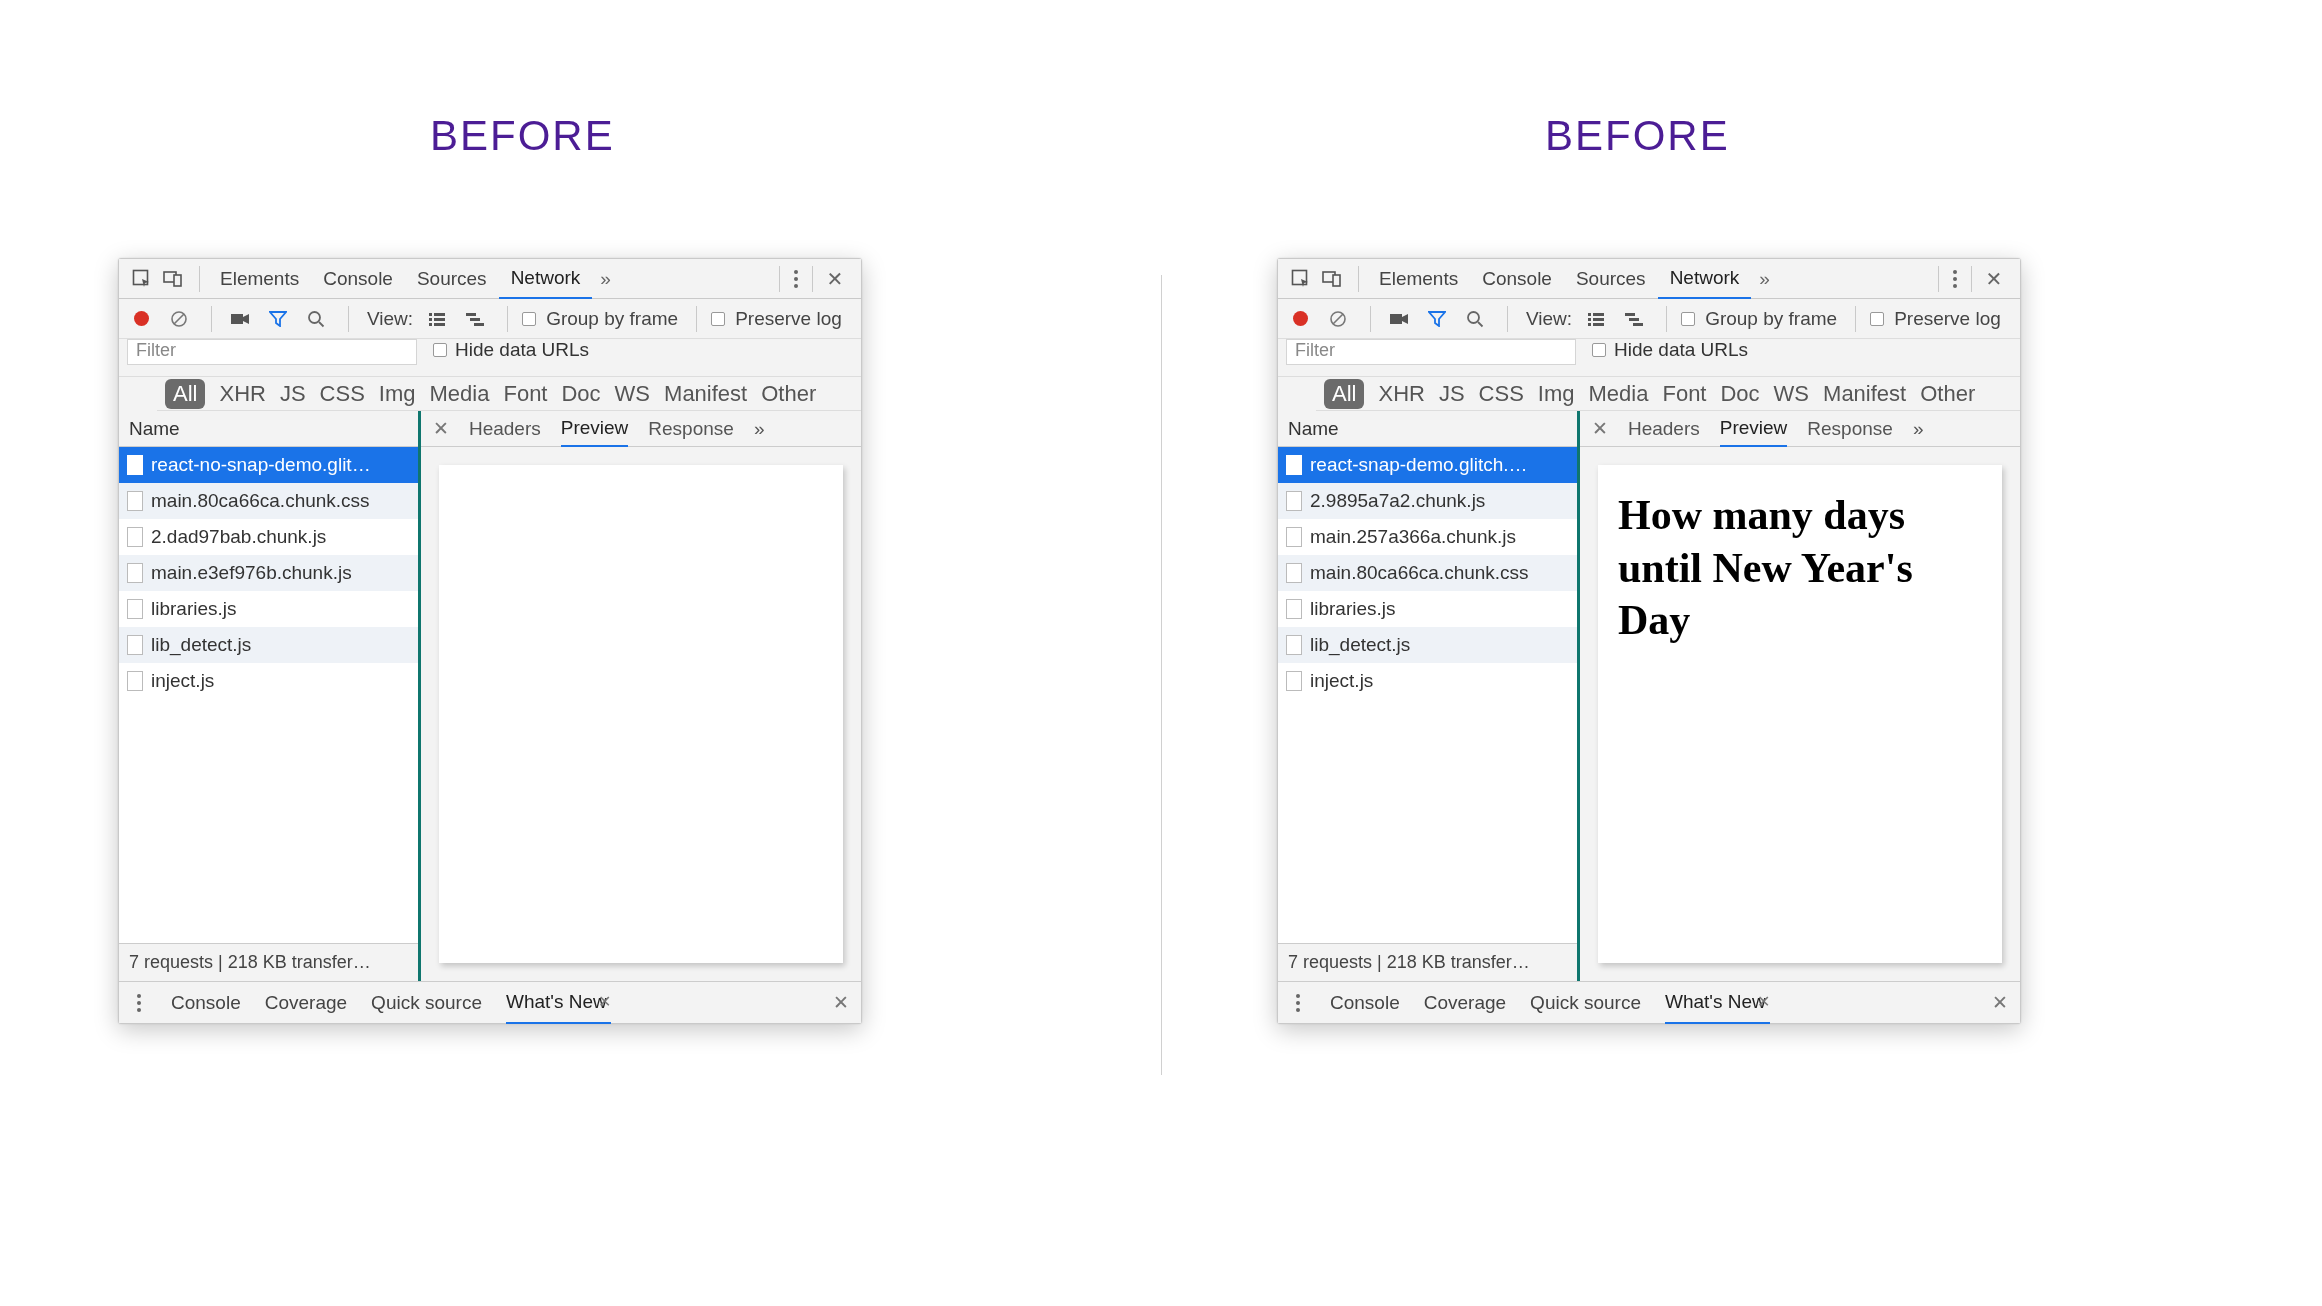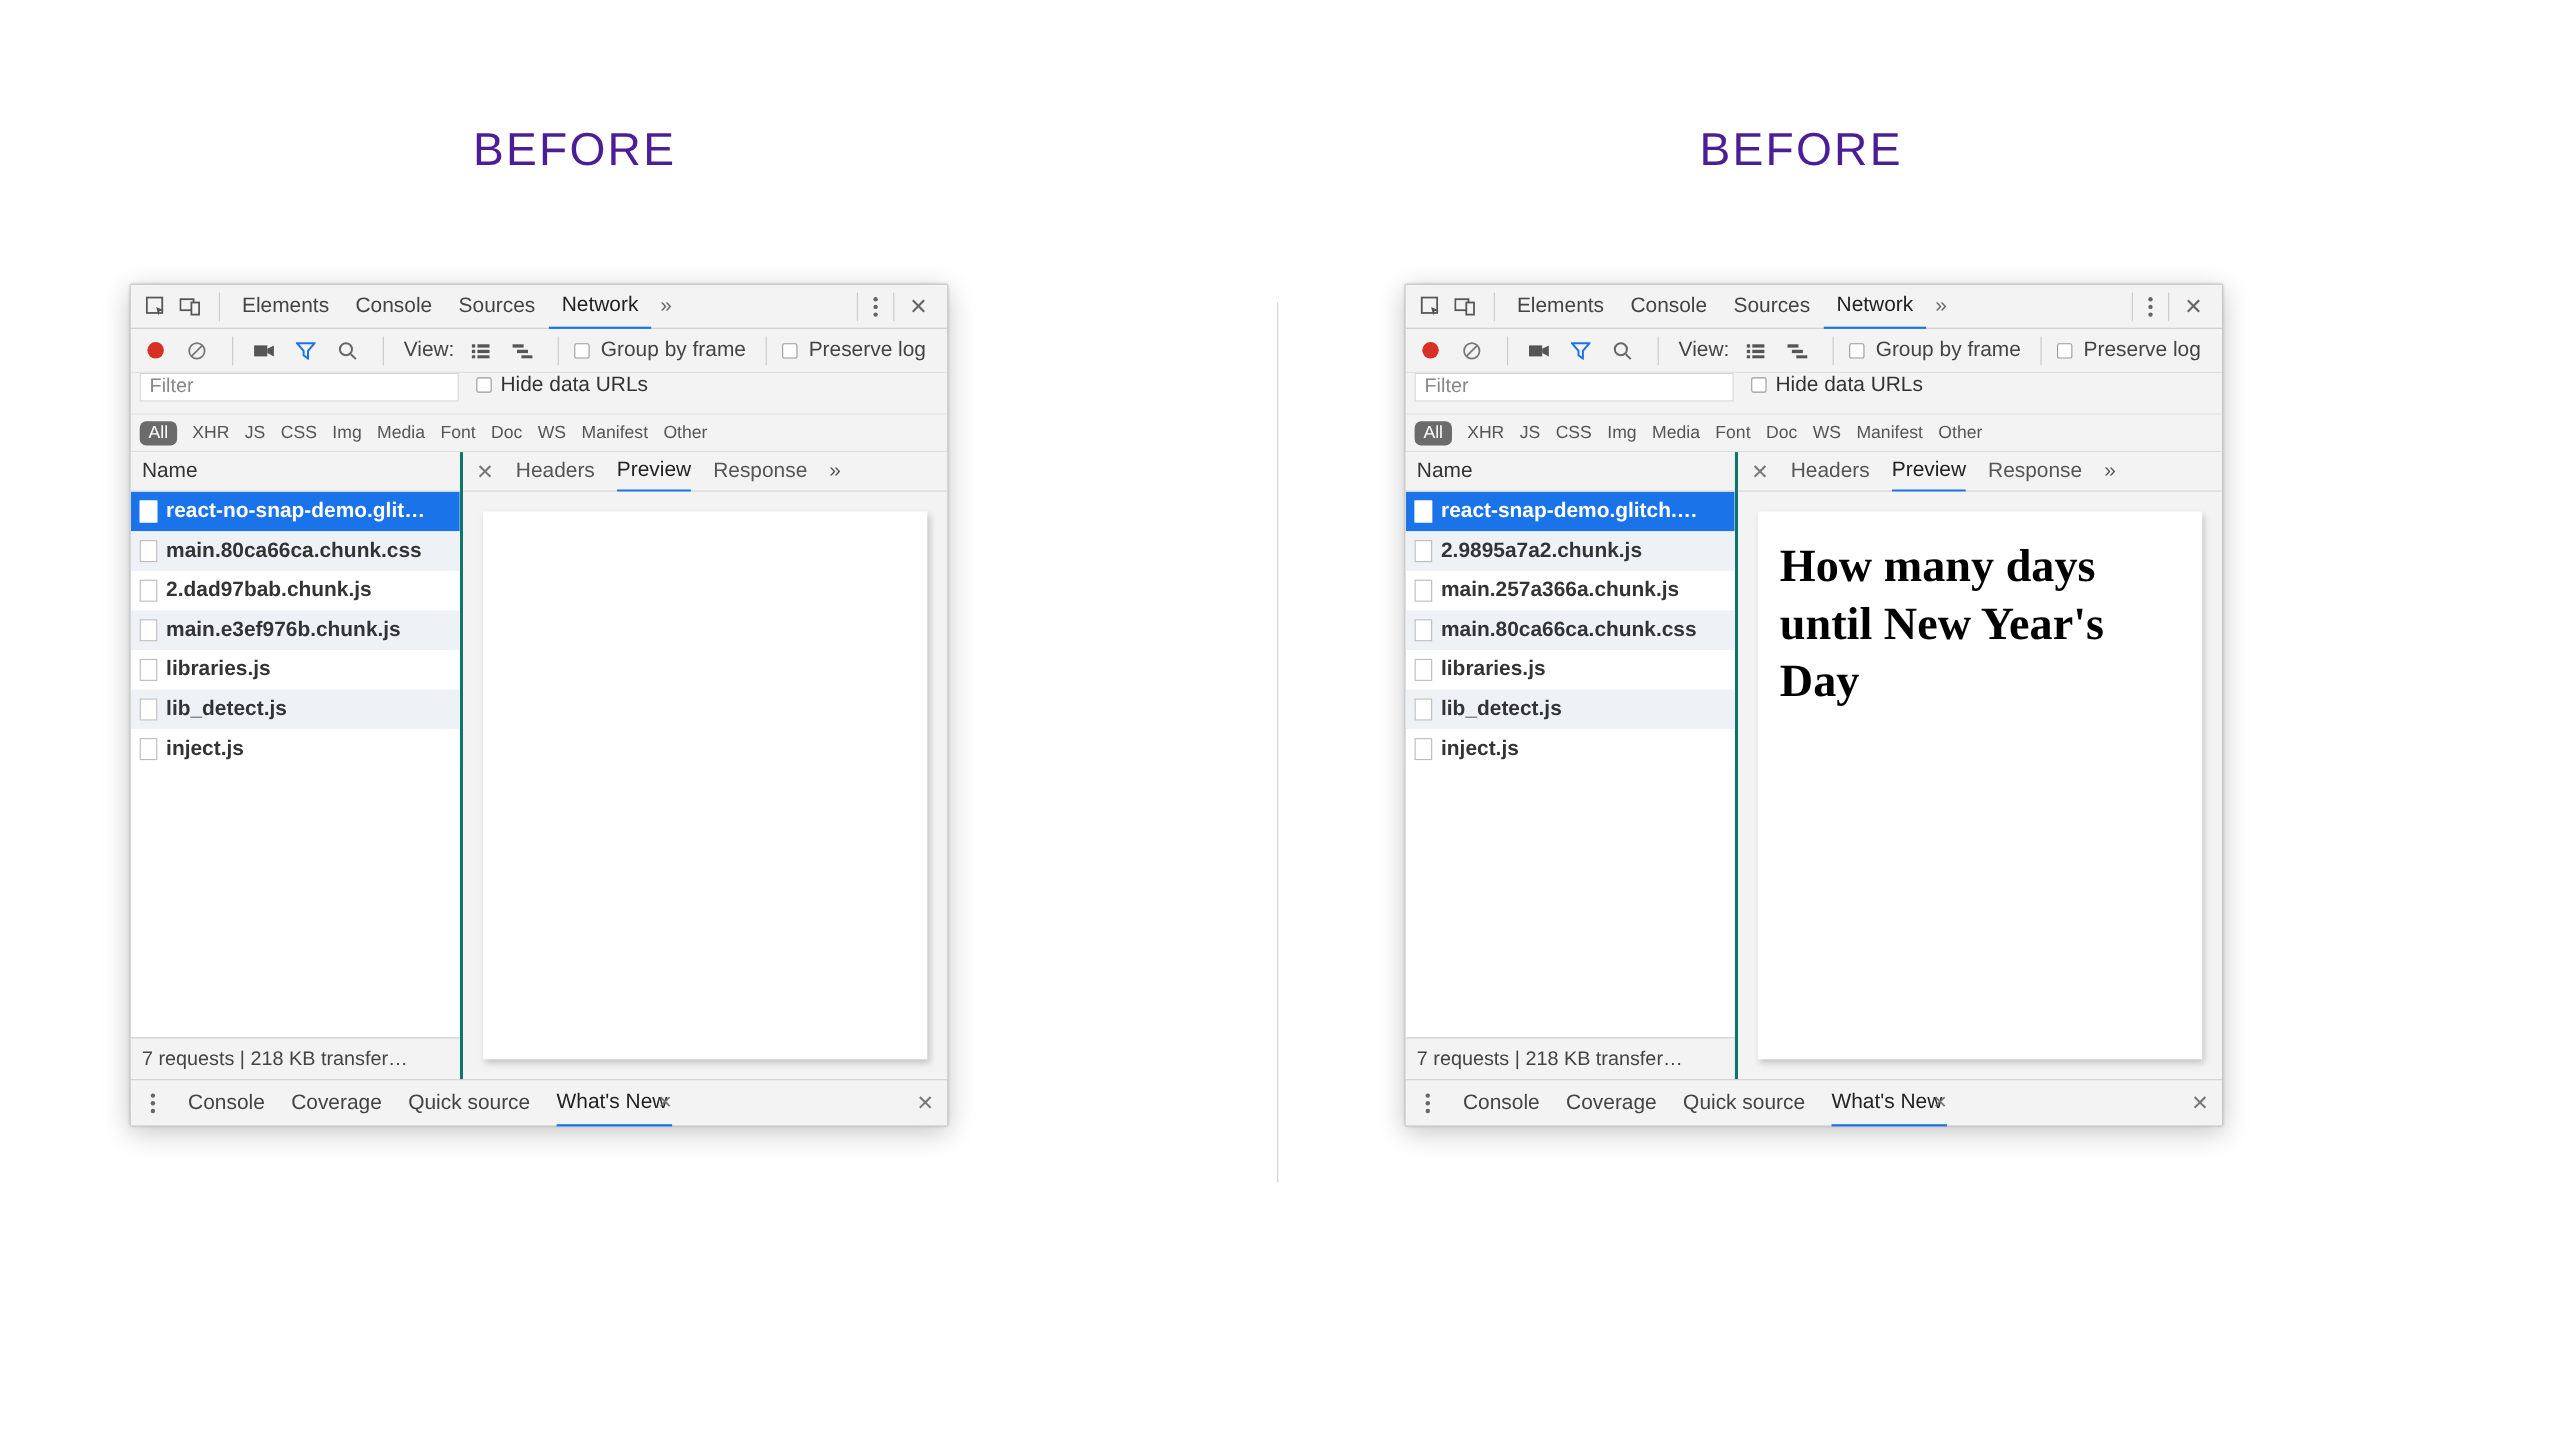--- a/index.html
+++ b/index.html
@@ -89,22 +89,23 @@
     font-size:18px;
   }
   .filter-types {
     display:flex;
     align-items:center;
     gap:14px;
     height:34px;
     padding:0 8px;
     border-bottom:1px solid #ddd;
     background:#f3f3f3;
-    font-size:16px;
+    font-size:22px;
     color:#555;
+    margin-left:38px;
   }
   .pill {
     background:#6b6b6b;
     color:#fff;
     border-radius:6px;
     padding:2px 8px;
   }
   
   .split {
     display:flex;
@@ -119,21 +120,21 @@
   }
   .col-head {
     height:36px;
     background:#f3f3f3;
     border-bottom:1px solid #ccc;
     display:flex;
     align-items:center;
     padding:0 10px;
     color:#333;
   }
-  .req-list { flex:1; overflow:hidden; background:#fff;font-weight:bold;}
+  .req-list { flex:1; overflow:hidden; background:#fff;}
   .req-row {
     height: 36px;
     display:flex;
     align-items:center;
     padding:0 8px;
     gap:8px;
     color:#333;
     border-bottom: 0;
     white-space: nowrap;
     overflow: hidden;

